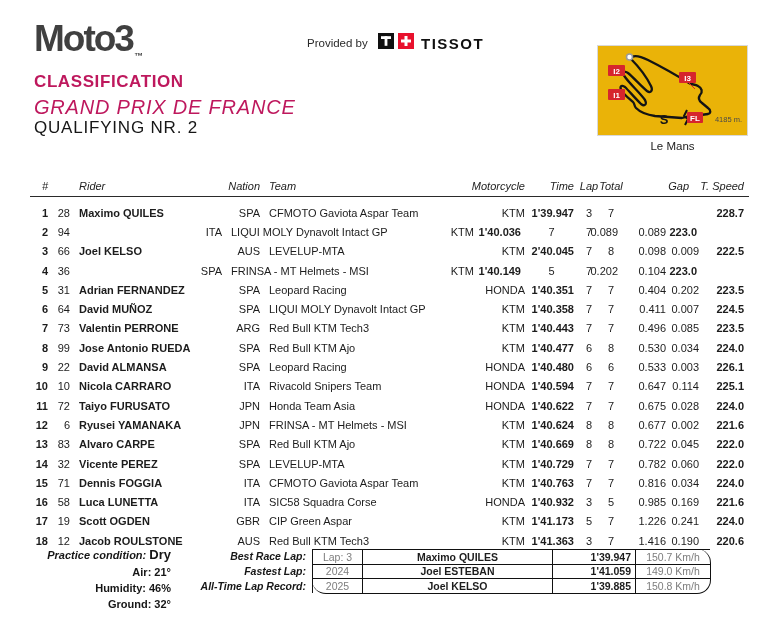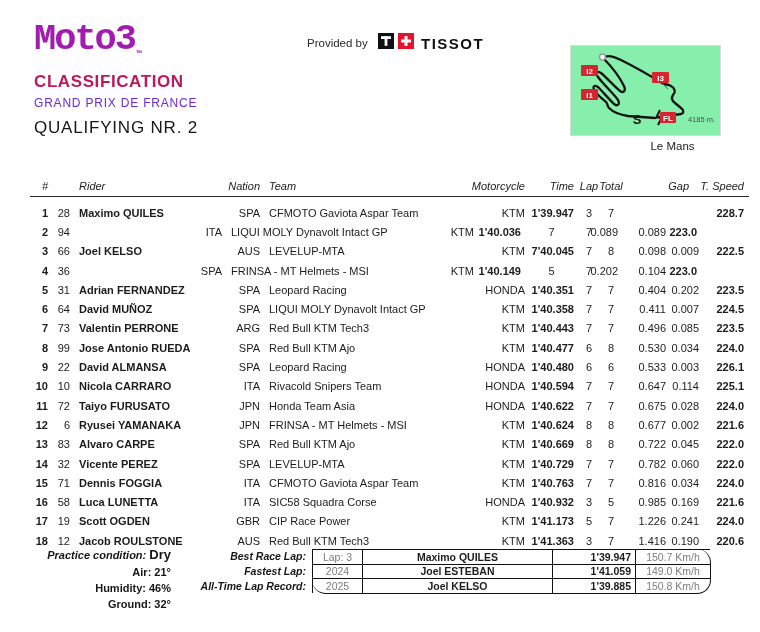--- a/index.html
+++ b/index.html
@@ -10,33 +10,33 @@
   }
   html,body{margin:0;padding:0;}
   body{
     width:760px;height:632px;position:relative;overflow:hidden;
     background:#ffffff;color:var(--text);
     font-family:"Liberation Sans","DejaVu Sans",sans-serif;
   }
   .abs{position:absolute;}
 
   
-  .logo{left:34px;top:18px;font-family:Liberation Mono, monospace;
-    font-weight:900;font-size:37px;letter-spacing:-2px;color:#a21caf;white-space:nowrap;}
+  .logo{left:34px;top:18px;font-family:Liberation Sans, sans-serif;
+    font-weight:900;font-size:37px;letter-spacing:-2px;color:#404040;white-space:nowrap;}
   .logo .tm{font-size:9px;letter-spacing:0;position:relative;top:8px;left:1px;font-weight:700;}
   .provided{left:307px;top:37px;font-size:11.5px;color:#2a2a2a;}
   .tissot{left:378px;top:33px;display:flex;align-items:center;gap:4px;}
   .tissot .word{font-weight:700;font-size:15px;letter-spacing:1.5px;color:#101010;margin-left:3px;}
 
   .title{left:34px;top:72px;font-size:17px;font-weight:700;letter-spacing:.6px;color:#be185d;}
-  .sub1{left:34px;top:96px;font-size:12px;letter-spacing:.8px;color:#6d28d9;}
+  .sub1{left:34px;top:96px;font-size:20px;letter-spacing:.8px;color:#be185d;font-style:italic;}
   .sub2{left:34px;top:118px;font-size:17px;letter-spacing:.8px;color:#161616;}
 
   
-  .mapbox{left:570px;top:45px;width:149px;height:89px;border:1px solid #d9d9d9;background:#86efac;}
+  .mapbox{left:597px;top:45px;width:149px;height:89px;border:1px solid #d9d9d9;background:#eab308;}
   .map-caption{left:597px;top:140px;width:151px;text-align:center;font-size:11.5px;color:#222;}
   .mapbox svg text{font-family:"Liberation Sans","DejaVu Sans",sans-serif;}
   .maplabel{font-size:8px;font-weight:700;fill:#fff;}
   .map-s{font-size:13px;font-weight:900;fill:#161616;}
   .map-len{font-size:7.5px;fill:#4a4a4a;}
 
   
   .grid{display:grid;grid-template-columns:18px 22px 152px 38px 214px 51px 53px 22px 22px 48px 33px 47px;}
   .thead{left:30px;top:177px;width:720px;height:18px;font-style:italic;font-size:11px;color:#222;}
   .rule{left:30px;top:196px;width:719px;height:1.3px;background:#2a2a2a;}
@@ -163,21 +163,21 @@
     <div class="c speed b">223.0</div>
   </div>
 
   <div class="trow grid">
     <div class="c r b">3</div>
     <div class="c r">66</div>
     <div class="c pad-l b">Joel KELSO</div>
     <div class="c r">AUS</div>
     <div class="c pad-l">LEVELUP-MTA</div>
     <div class="c r">KTM</div>
-    <div class="c time b">7'40.045</div>
+    <div class="c time b">2'40.045</div>
     <div class="c ctr">7</div>
     <div class="c ctr">8</div>
     <div class="c gap1">0.098</div>
     <div class="c gap2">0.009</div>
     <div class="c speed b">222.5</div>
   </div>
 
   <div class="trow grid">
     <div class="c r b">4</div>
     <div class="c r">36</div>
@@ -370,21 +370,21 @@
     <div class="c gap1">0.985</div>
     <div class="c gap2">0.169</div>
     <div class="c speed b">221.6</div>
   </div>
 
   <div class="trow grid">
     <div class="c r b">17</div>
     <div class="c r">19</div>
     <div class="c pad-l b">Scott OGDEN</div>
     <div class="c r">GBR</div>
-    <div class="c pad-l">CIP Race Power</div>
+    <div class="c pad-l">CIP Green Aspar</div>
     <div class="c r">KTM</div>
     <div class="c time b">1'41.173</div>
     <div class="c ctr">5</div>
     <div class="c ctr">7</div>
     <div class="c gap1">1.226</div>
     <div class="c gap2">0.241</div>
     <div class="c speed b">224.0</div>
   </div>
 
   <div class="trow grid">

